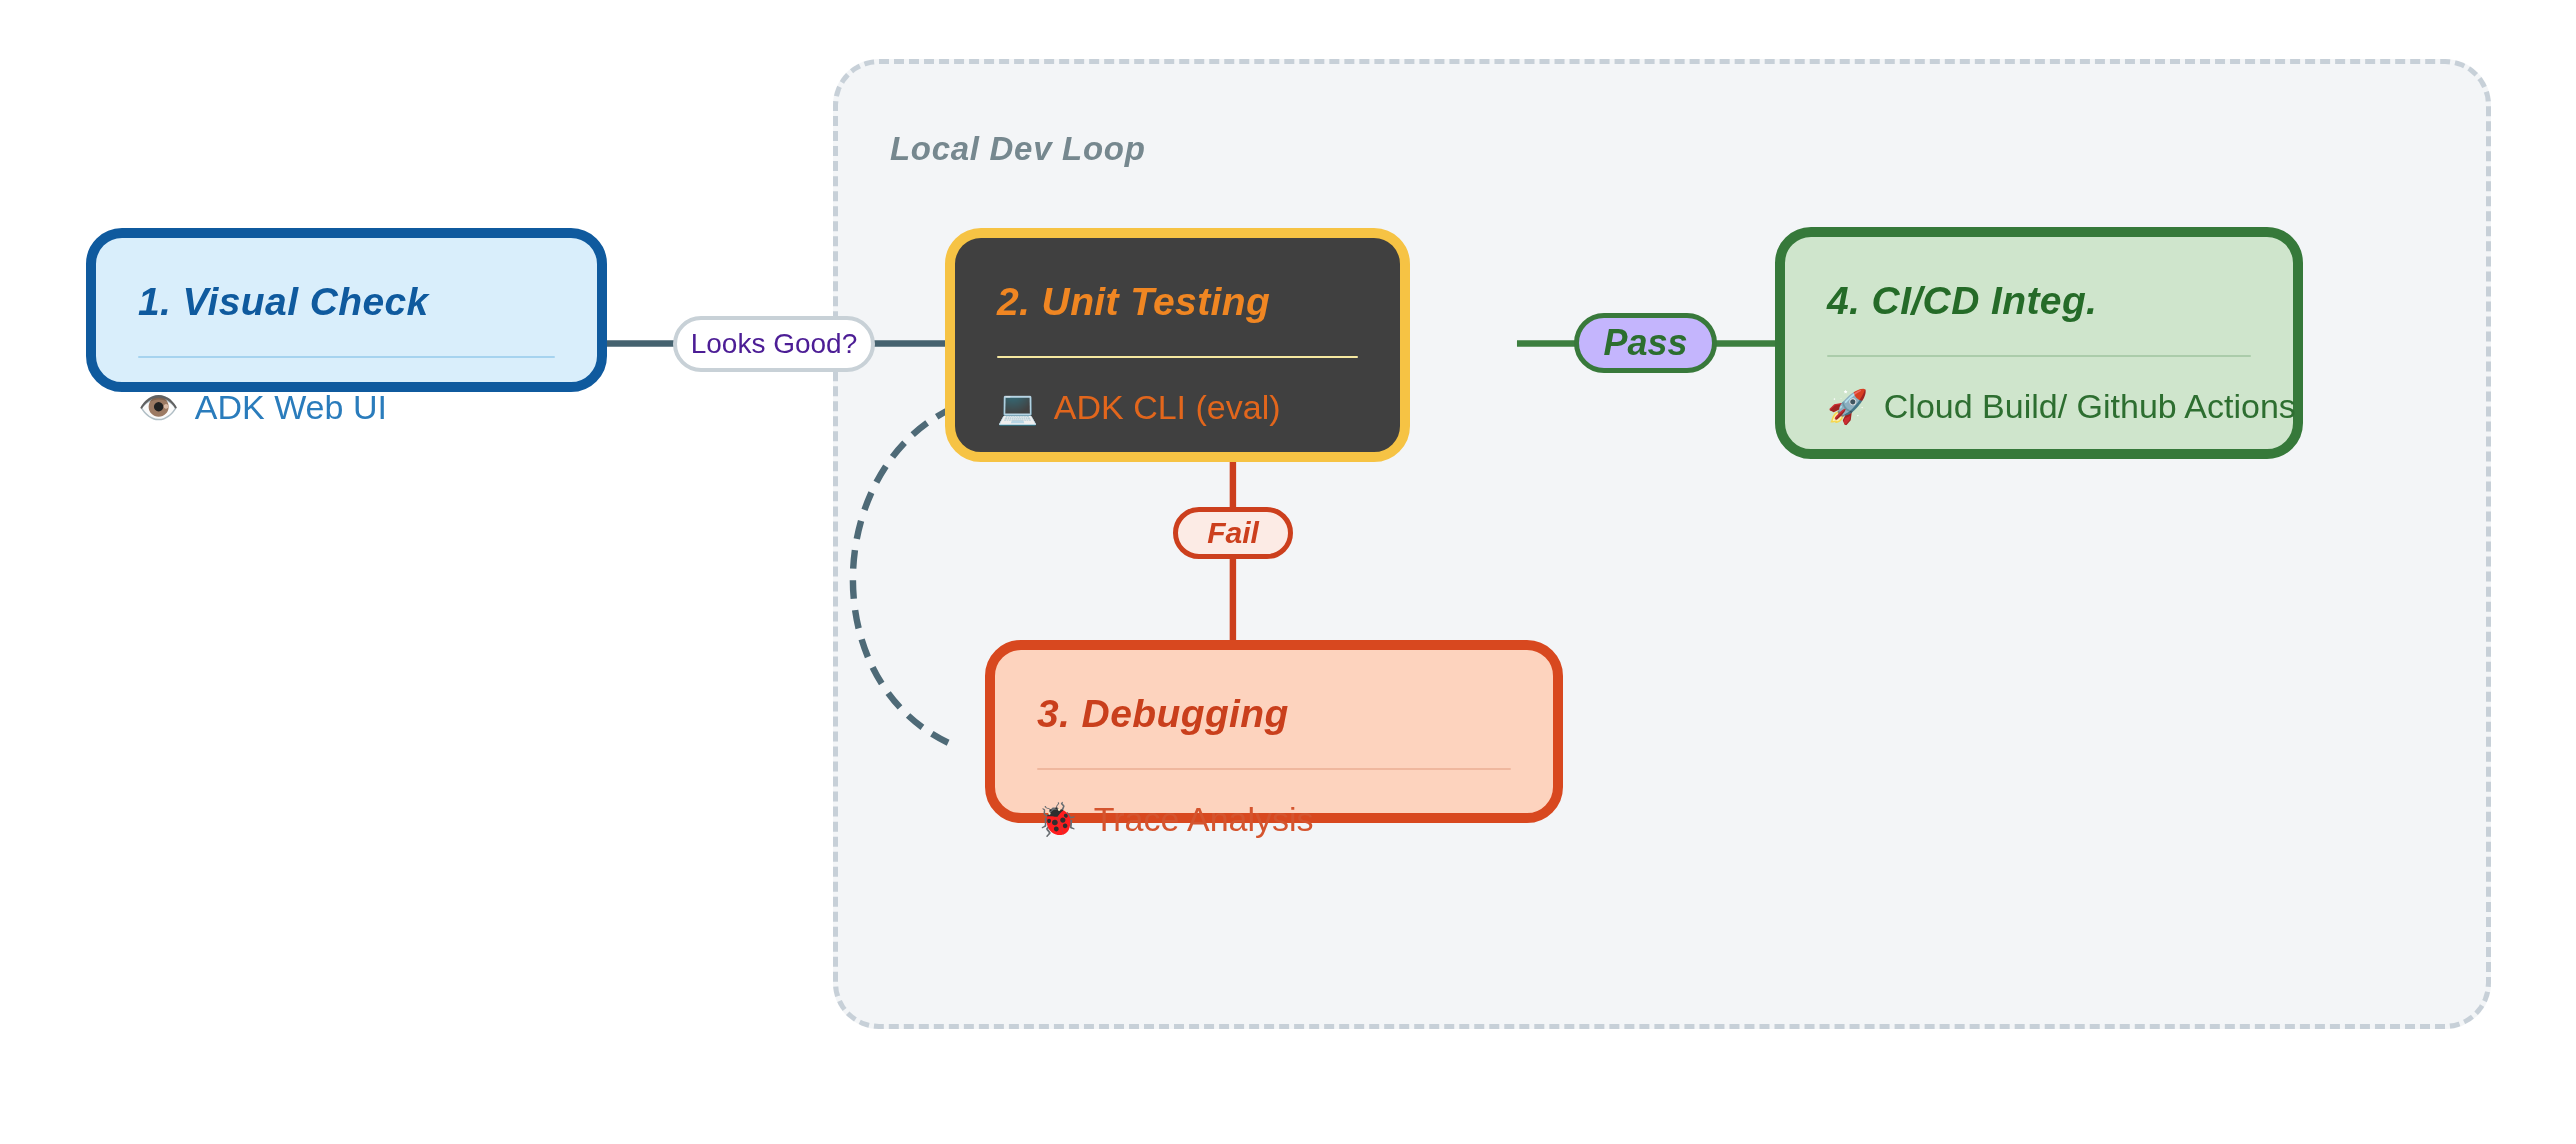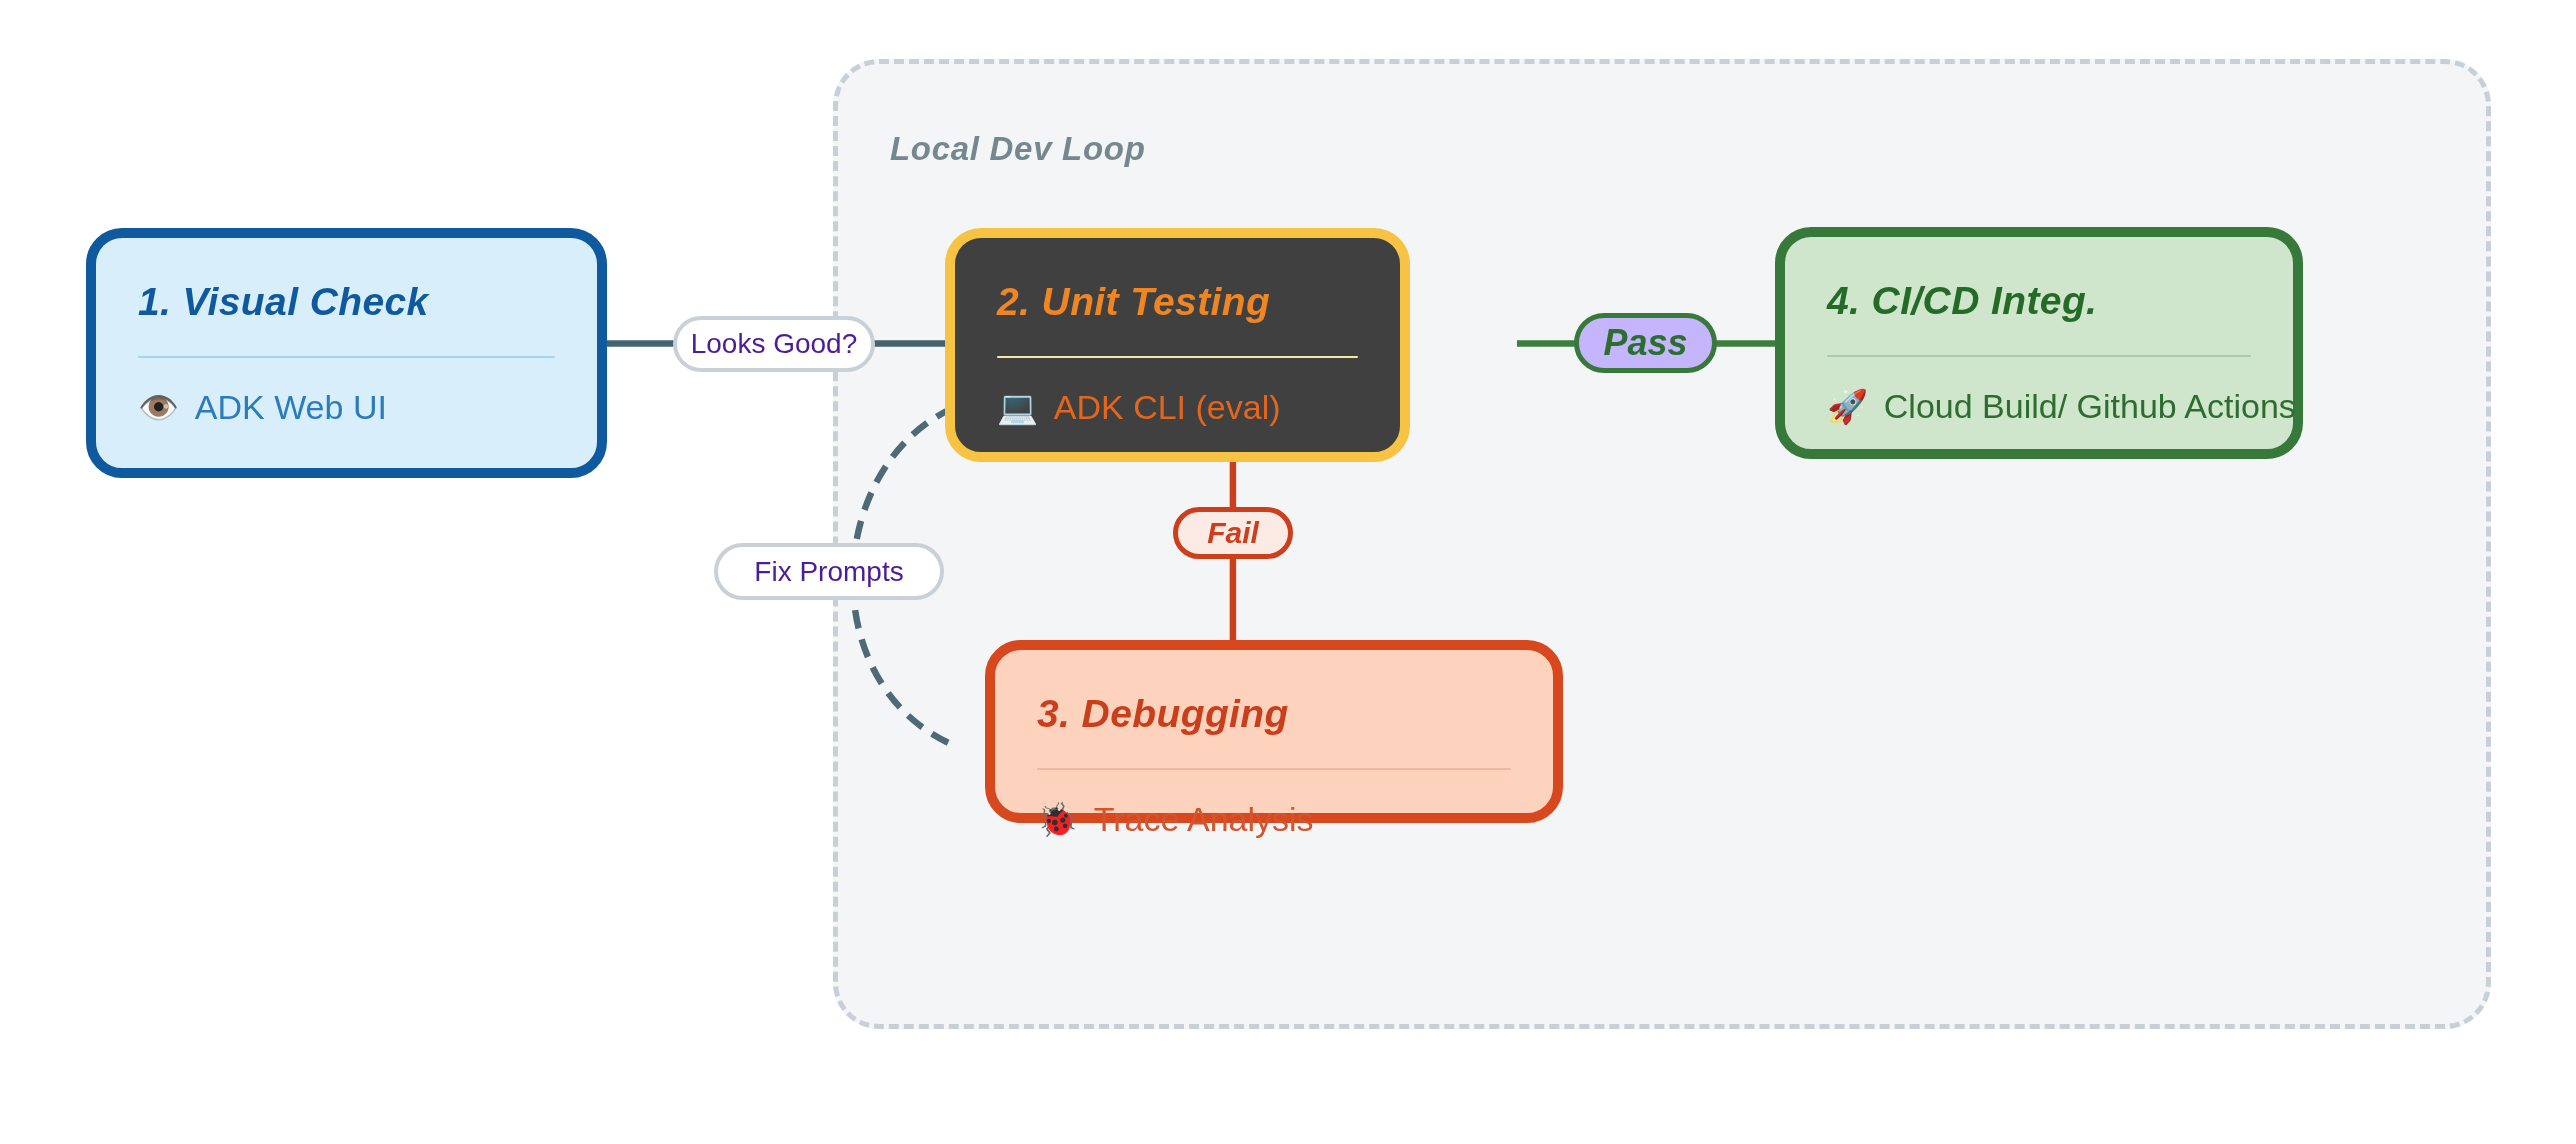--- a/index.html
+++ b/index.html
@@ -73,21 +73,21 @@
   .node-body {
     margin-top: 30px;
     font-size: 34px;
     display: flex;
     align-items: center;
     gap: 15.7px;
     white-space: nowrap;
   }
   .node-icon { font-size: 33px; line-height: 1; }
 
-  .node-visual   { left: 86px;  top: 228px; width: 521px; height: 250px;
+  .node-visual   { left: 86px;  top: 228px; width: 521px; height: 164px;
                    background: #d9eefb; border-color: #0f5a9e; }
   .node-visual   .node-title   { color: #0f5a9e; }
   .node-visual   .node-divider { background: #a6d3ef; }
   .node-visual   .node-body    { color: #2a7cbc; }
 
   .node-unit     { left: 945px; top: 228px; width: 465px; height: 234px;
                    background: #404040; border-color: #f6c344; }
   .node-unit     .node-title   { color: #f08622; }
   .node-unit     .node-divider { background: #f6e8a0; }
   .node-unit     .node-body    { color: #e2661c; }
@@ -190,20 +190,19 @@
     <div class="node-title">4. CI/CD Integ.</div>
     <div class="node-divider"></div>
     <div class="node-body">
       <span class="node-icon">🚀</span>
       <span>Cloud Build/ Github Actions</span>
     </div>
   </div>
 
   <div class="pill pill-neutral pill-looks">Looks Good?</div>
 
-  <div class="pill pill-neutral pill-fix">Fix Prompts</div>
 
   <div class="pill pill-pass">Pass</div>
 
   <div class="pill pill-fail">Fail</div>
 
 </div>
 
 
 </body></html>

